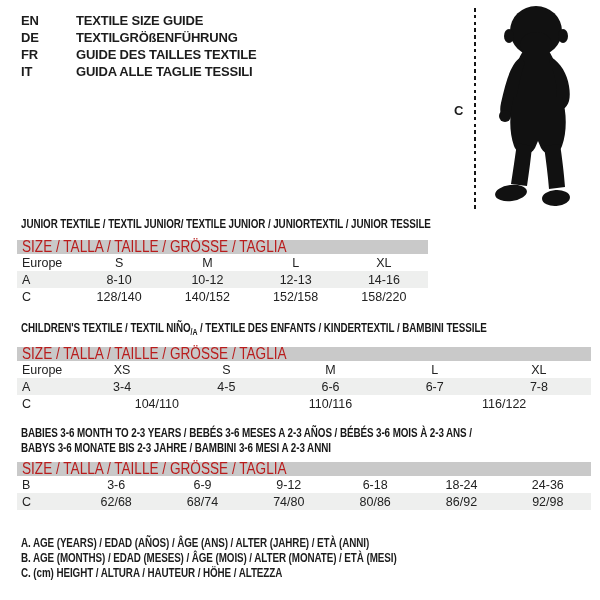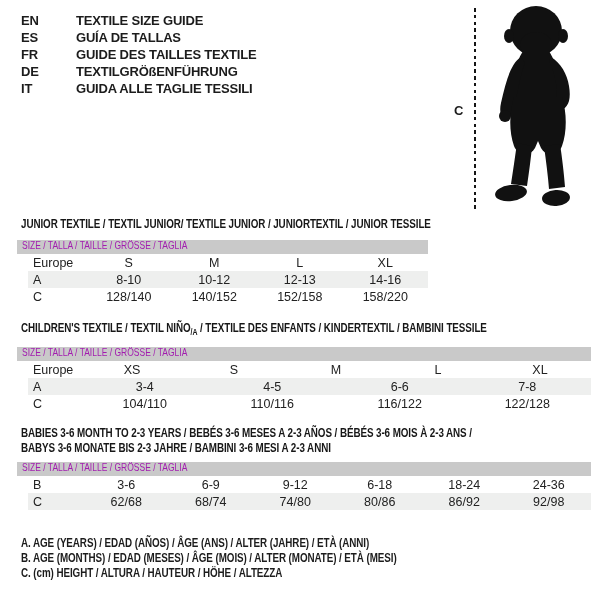--- a/index.html
+++ b/index.html
@@ -20,52 +20,48 @@
   .baby-svg{left:483px;top:5px;width:110px;height:205px;}
   .baby-fill{fill:var(--silhouette,#111);}
 
   
   .cond{font-weight:bold;font-size:12px;white-space:nowrap;letter-spacing:-0.1px;
         transform:scaleX(0.82);transform-origin:0 0;}
   .sec-title{color:#171717;}
 
   
   .size-table{left:17px;font-size:12.5px;color:#222;}
-  .thead{height:14px;background:var(--header_bar,#c9c9c9);display:flex;
-         padding-left:5px;box-sizing:border-box;font-size:10px;color:#a21caf;}
+  .thead{height:14px;background:var(--header_bar,#c9c9c9);display:flex;align-items:center;
+         padding-left:5px;box-sizing:border-box;font-size:16px;color:#b91c1c;}
   .thead-text{display:inline-block;transform:scaleX(0.85);transform-origin:0 50%;white-space:nowrap;}
-  .trow{display:flex;height:17px;align-items:center;margin-left:11px;}
+  .trow{display:flex;height:17px;align-items:center;}
   .trow.stripe{background:var(--stripe,#eeefee);}
   .tlabel{flex:0 0 auto;padding-left:5px;box-sizing:border-box;}
   .tcell{flex:1 1 0;text-align:center;}
 
   .notes .note-line{height:15.2px;line-height:15.2px;}
   .subscript{font-size:8.5px;position:relative;top:3px;}
 </style>
 </head>
 <body>
 
 <div class="page">
 
   <div class="abs lang-block">
     <div class="lang-row">
       <span class="lang-code">EN</span>
       <span class="lang-label">TEXTILE SIZE GUIDE</span>
     </div>
     <div class="lang-row">
-      <span class="lang-code">ES</span>
-      <span class="lang-label">GUÍA DE TALLAS</span>
+      <span class="lang-code">DE</span>
+      <span class="lang-label">TEXTILGRÖßENFÜHRUNG</span>
     </div>
     <div class="lang-row">
       <span class="lang-code">FR</span>
       <span class="lang-label">GUIDE DES TAILLES TEXTILE</span>
-    </div>
-    <div class="lang-row">
-      <span class="lang-code">DE</span>
-      <span class="lang-label">TEXTILGRÖßENFÜHRUNG</span>
     </div>
     <div class="lang-row">
       <span class="lang-code">IT</span>
       <span class="lang-label">GUIDA ALLE TAGLIE TESSILI</span>
     </div>
   </div>
 
   <div class="abs dash-line"></div>
   <div class="abs c-label">C</div>
   <svg class="abs baby-svg" viewBox="0 0 110 205" aria-hidden="true">
@@ -129,28 +125,28 @@
       <span class="tcell">S</span>
       <span class="tcell">M</span>
       <span class="tcell">L</span>
       <span class="tcell">XL</span>
     </div>
     <div class="trow stripe">
       <span class="tlabel" style="width:53px;">A</span>
       <span class="tcell">3-4</span>
       <span class="tcell">4-5</span>
       <span class="tcell">6-6</span>
+      <span class="tcell">6-7</span>
       <span class="tcell">7-8</span>
     </div>
     <div class="trow">
       <span class="tlabel" style="width:53px;">C</span>
       <span class="tcell">104/110</span>
       <span class="tcell">110/116</span>
       <span class="tcell">116/122</span>
-      <span class="tcell">122/128</span>
     </div>
   </div>
 
   <div class="abs cond sec-title" style="left:21px;top:426px;">BABIES 3-6 MONTH TO 2-3 YEARS / BEBÉS 3-6 MESES A 2-3 AÑOS / BÉBÉS 3-6 MOIS À 2-3 ANS /</div>
   <div class="abs cond sec-title" style="left:21px;top:441px;">BABYS 3-6 MONATE BIS 2-3 JAHRE / BAMBINI 3-6 MESI A 2-3 ANNI</div>
 
   <div class="abs size-table" style="top:462px;width:574px;">
     <div class="thead">
       <span class="thead-text">SIZE / TALLA / TAILLE / GRÖSSE / TAGLIA</span>
     </div>

